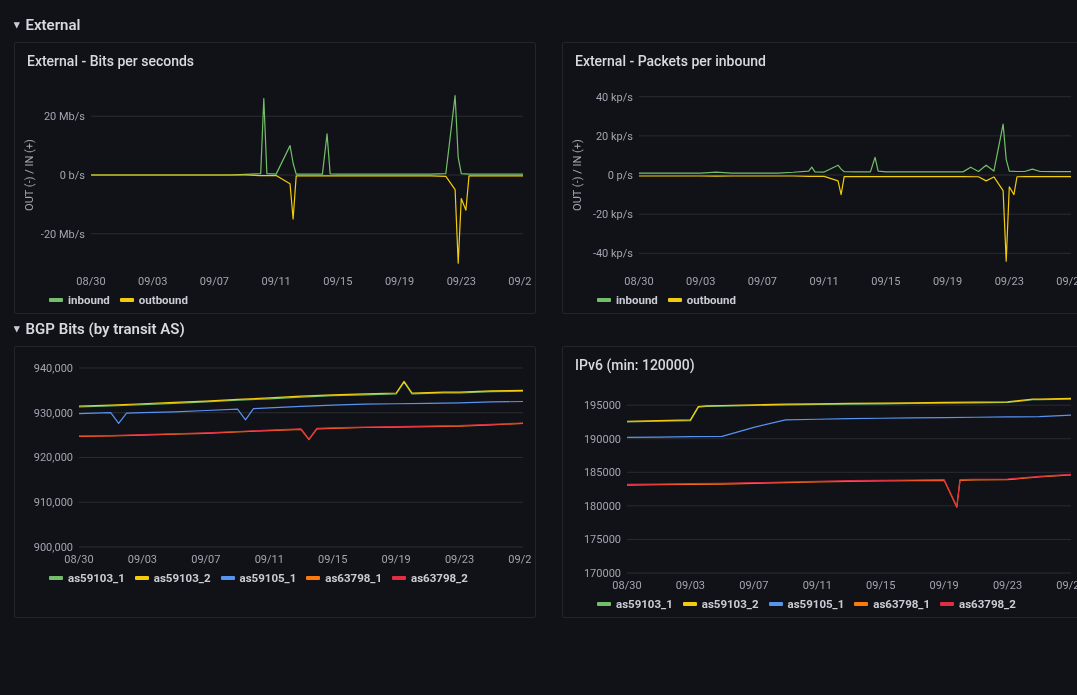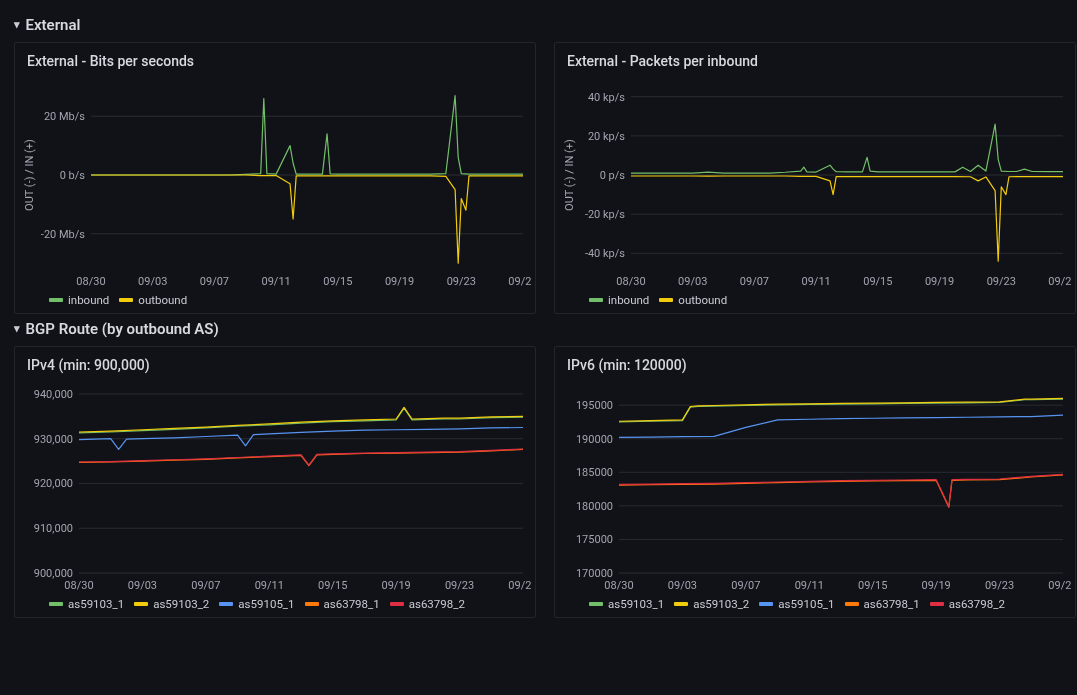--- a/index.html
+++ b/index.html
@@ -1,24 +1,24 @@
 <!DOCTYPE html>
 <html><head>
 <meta charset="utf-8">
 <style>
 html,body{margin:0;padding:0;background:#111217;color:#ccccdc;font-family:Roboto,"Helvetica Neue",Arial,sans-serif;font-size:13px;}
 .page{width:1077px;height:695px;box-sizing:border-box;padding:10px 14px 8px 14px;}
 .section-header{display:flex;align-items:center;gap:6px;font-size:15px;font-weight:600;color:#d8d9e0;margin:6px 0 8px 0;cursor:pointer;}
 .section-header .chev{font-size:11px;color:#ccccdc;display:inline-block;transform:translateY(-1px);}
-.row{display:flex;gap:18px;}
+.row{display:flex;gap:26px;}
 .panel{flex:1;background:#111217;border:1px solid #23252d;border-radius:2px;box-sizing:border-box;padding:6px 4px 6px 4px;}
 .panel-title{font-size:14px;font-weight:500;color:#d8d9e0;padding:4px 8px 6px 8px;}
 .chart-wrap{position:relative;}
 svg{display:block;}
-.legend{display:flex;flex-wrap:wrap;gap:10px;padding:2px 6px 0 30px;font-size:11.5px;color:#c9ccd4;}
+.legend{display:flex;flex-wrap:wrap;gap:10px;padding:2px 6px 0 30px;font-size:11.5px;color:#c9ccd4;font-weight:bold;}
 .legend-item{display:flex;align-items:center;gap:5px;}
 .swatch{width:14px;height:4px;border-radius:1px;display:inline-block;}
 </style>
 </head>
 <body>
 <div class="page">
 
 <div class="section-header">
   <span class="chev">▾</span>
   <span>External</span>
@@ -94,26 +94,25 @@
           <span class="legend-item">
             <span class="swatch" style="background: rgb(242, 204, 12);"></span>
             <span>outbound</span>
           </span>
         </div>
   </div>
 </div>
 
 <div class="section-header">
   <span class="chev">▾</span>
-  <span>BGP Route (by outbound AS)</span>
+  <span>BGP Bits (by transit AS)</span>
 </div>
 
 <div class="row">
   <div class="panel">
-    <div class="panel-title">IPv4 (min: 900,000)</div>
     <div class="chart-wrap">
           <svg width="512" height="216">
             <line x1="60" x2="504" y1="14.952380952380963" y2="14.952380952380963" stroke="#2a2c33" stroke-width="1"></line>
             <text x="54" y="18.952380952380963" text-anchor="end" fill="#a1a5b0" font-size="11">940,000</text>
             <line x1="60" x2="504" y1="59.71428571428572" y2="59.71428571428572" stroke="#2a2c33" stroke-width="1"></line>
             <text x="54" y="63.71428571428572" text-anchor="end" fill="#a1a5b0" font-size="11">930,000</text>
             <line x1="60" x2="504" y1="104.47619047619048" y2="104.47619047619048" stroke="#2a2c33" stroke-width="1"></line>
             <text x="54" y="108.47619047619048" text-anchor="end" fill="#a1a5b0" font-size="11">920,000</text>
             <line x1="60" x2="504" y1="149.23809523809524" y2="149.23809523809524" stroke="#2a2c33" stroke-width="1"></line>
             <text x="54" y="153.23809523809524" text-anchor="end" fill="#a1a5b0" font-size="11">910,000</text>

